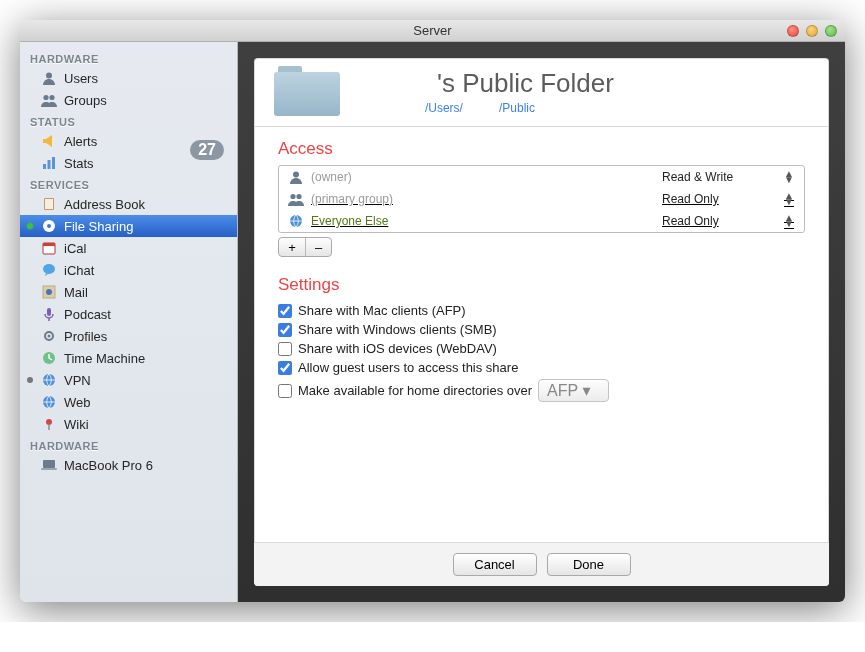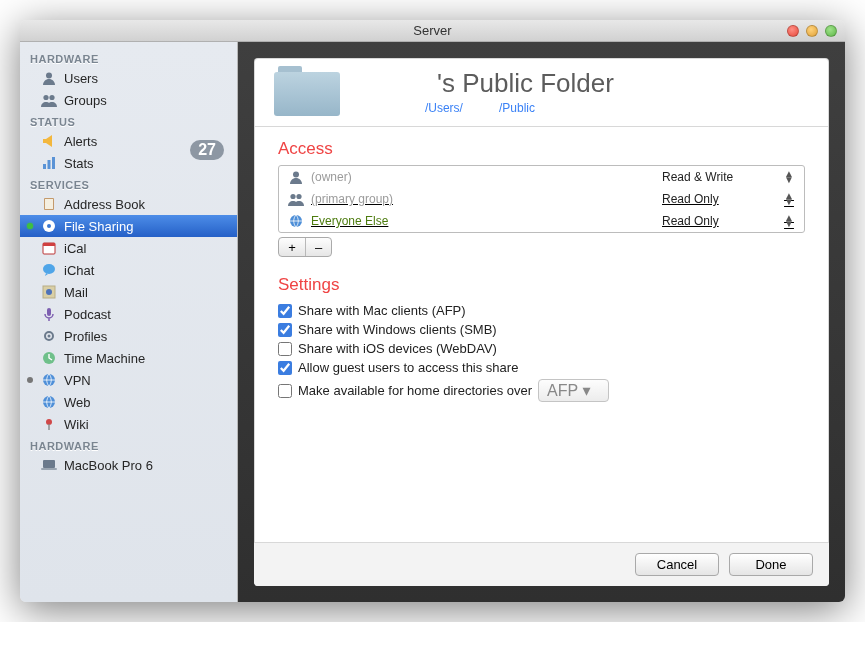--- a/index.html
+++ b/index.html
@@ -170,21 +170,21 @@
   border:1px solid #c4c4c4; border-radius:4px;
   background:linear-gradient(#fdfdfd,#ececec);
   font-size:16px; padding:1px 18px 1px 8px;
   color:#888;
   position:relative;
 }
 
 .panel-footer {
   border-top:1px solid #d8d8d8;
   padding:10px 16px;
-  display:flex; justify-content:flex-end; gap:10px;
+  display:flex; justify-content:center; gap:10px;
   background:#f3f3f3;
 }
 .btn {
   min-width:84px;
   padding:3px 14px;
   font-size:13px;
   border:1px solid #a9a9a9;
   border-radius:4px;
   background:linear-gradient(#ffffff,#e5e5e5);
   cursor:pointer;

